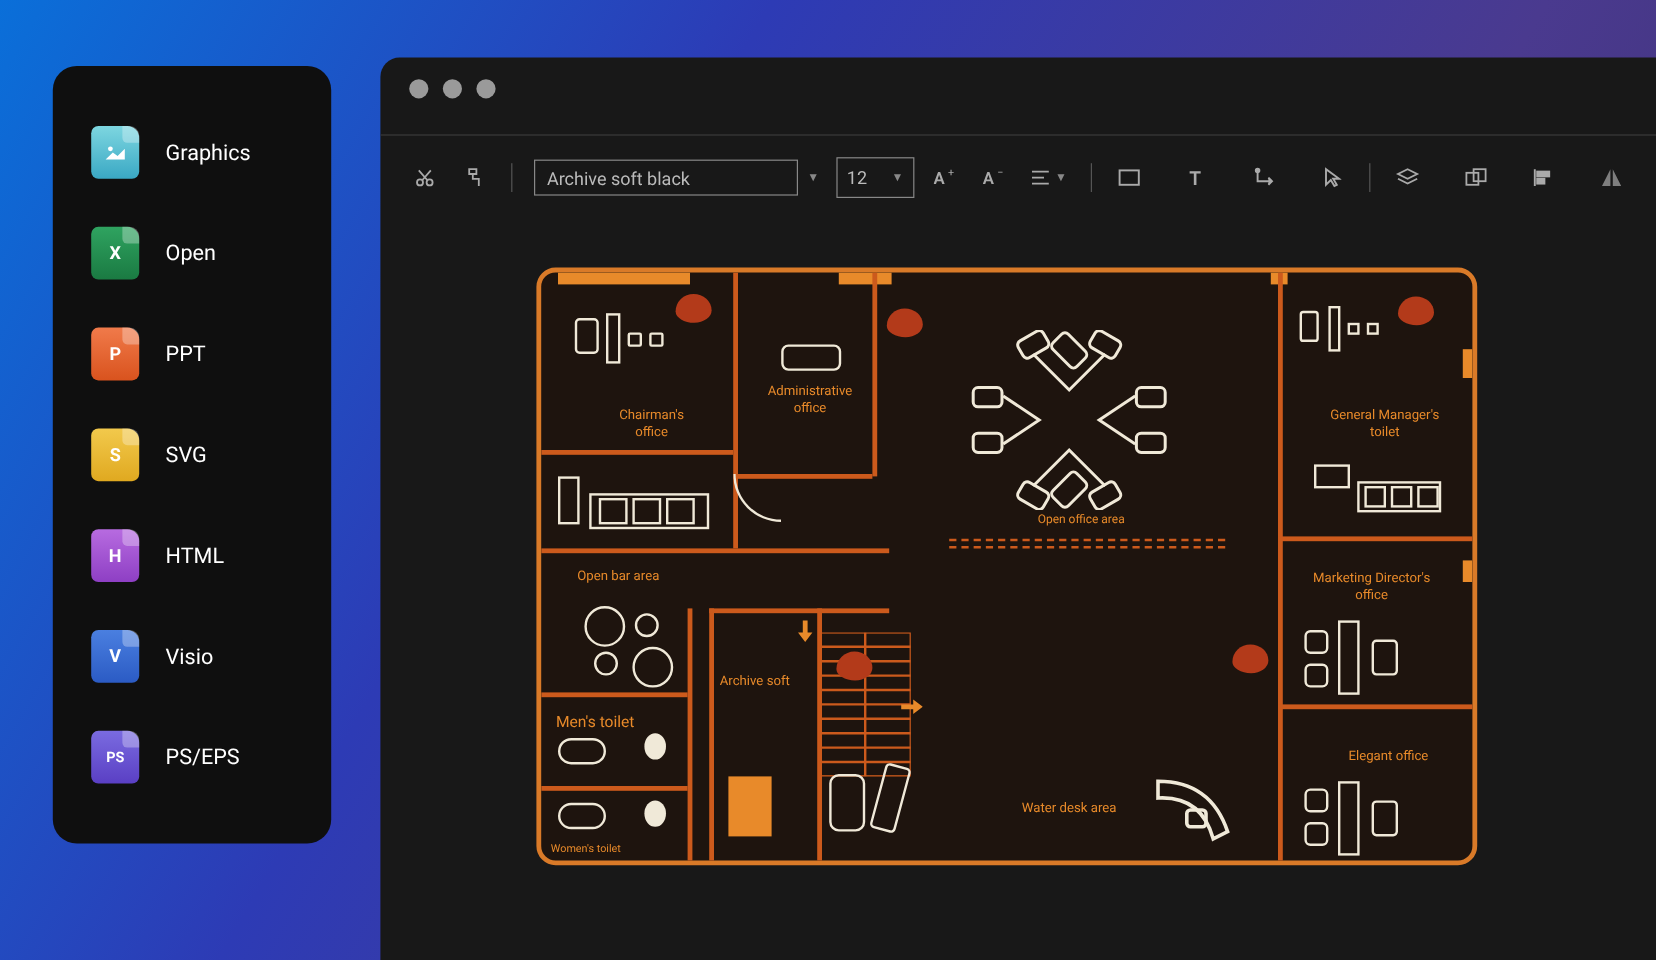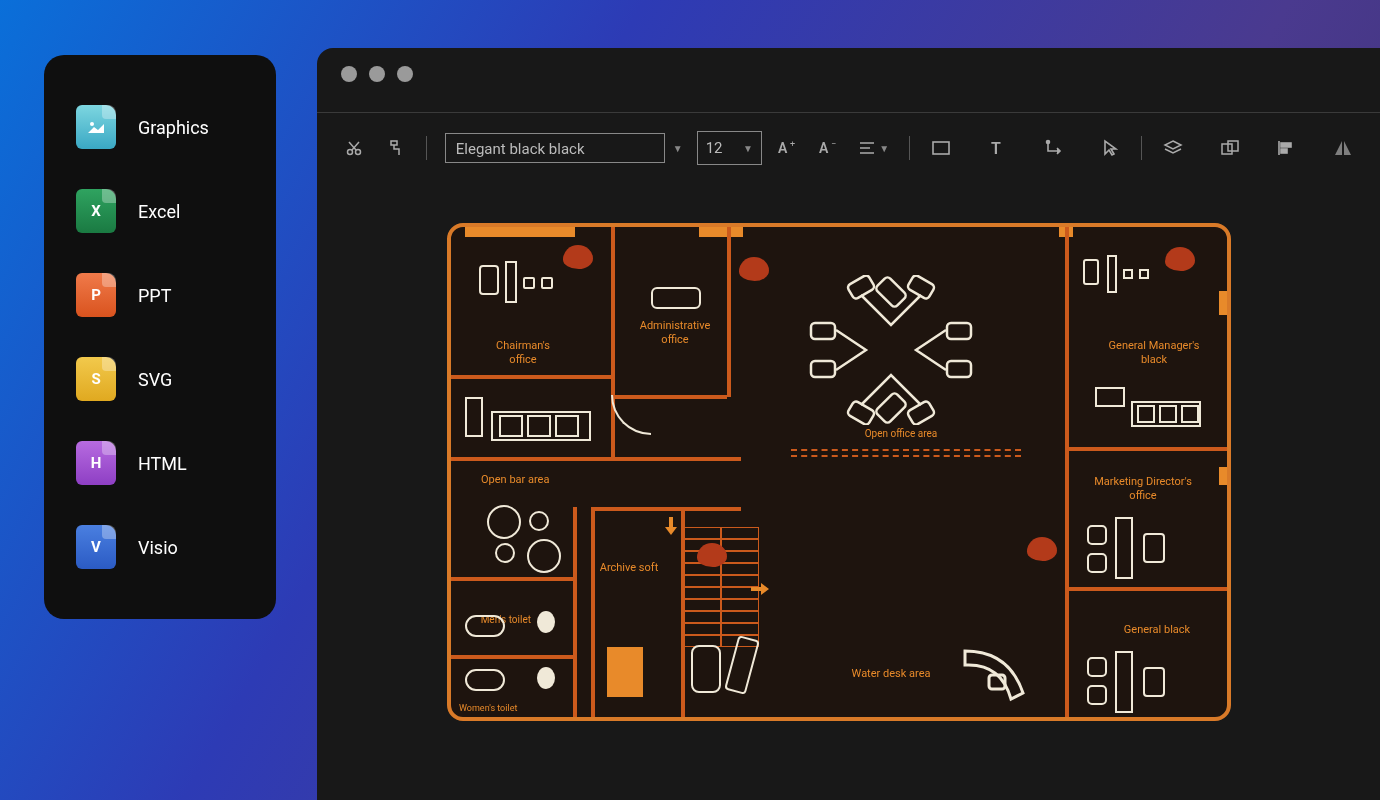--- a/index.html
+++ b/index.html
@@ -204,21 +204,21 @@
       </div>
     </div>
     <span class="sidebar-label">Graphics</span>
   </div>
   <div class="sidebar-item">
     <div class="file-icon">
       <div class="file-icon-shape" style="background:linear-gradient(180deg,#2fa360,#1a7a42)">
           <span class="file-icon-letter">X</span>
         </div>
     </div>
-    <span class="sidebar-label">Excel</span>
+    <span class="sidebar-label">Open</span>
   </div>
   <div class="sidebar-item">
     <div class="file-icon">
       <div class="file-icon-shape" style="background:linear-gradient(180deg,#f07a4a,#d9531e)">
           <span class="file-icon-letter">P</span>
         </div>
     </div>
     <span class="sidebar-label">PPT</span>
   </div>
   <div class="sidebar-item">
@@ -237,20 +237,28 @@
     </div>
     <span class="sidebar-label">HTML</span>
   </div>
   <div class="sidebar-item">
     <div class="file-icon">
       <div class="file-icon-shape" style="background:linear-gradient(180deg,#4a7fe0,#2b5bc4)">
           <span class="file-icon-letter">V</span>
         </div>
     </div>
     <span class="sidebar-label">Visio</span>
+  </div>
+  <div class="sidebar-item">
+    <div class="file-icon">
+      <div class="file-icon-shape" style="background:linear-gradient(180deg,#7a6be0,#5a3fc4)">
+          <span class="file-icon-letter" style="font-size:12px">PS</span>
+        </div>
+    </div>
+    <span class="sidebar-label">PS/EPS</span>
   </div>
 </div>
 
 <div class="app-window">
   <div class="titlebar">
     <div class="titlebar-dot"></div>
     <div class="titlebar-dot"></div>
     <div class="titlebar-dot"></div>
   </div>
   <div class="toolbar-divider-h"></div>
@@ -264,21 +272,21 @@
         </svg>
     </div>
     <div class="tool-btn">
       <svg width="18" height="18" viewBox="0 0 18 18" fill="none" stroke="#aaa" stroke-width="1.5">
           <path d="M5 2 L11 2 L11 6 L5 6 Z M8 6 L8 10 L13 10 L13 16"></path>
         </svg>
     </div>
     <div class="tool-sep"></div>
 
     <div class="theme-select">
-      <div class="theme-input">Elegant black black</div>
+      <div class="theme-input">Archive soft black</div>
       <span class="theme-chevron">▼</span>
     </div>
 
     <div class="size-select">
       <span>12</span>
       <span class="theme-chevron">▼</span>
     </div>
 
     <div class="tool-btn">
       <svg width="22" height="18" viewBox="0 0 22 18" fill="#aaa">
@@ -370,21 +378,21 @@
       <div class="wall-h" style="left:0;top:428px;width:122px"></div>
       <div class="wall-v" style="left:140px;top:280px;height:218px"></div>
       <div class="wall-v" style="left:230px;top:280px;height:218px"></div>
       <div class="wall-h" style="left:140px;top:280px;width:150px"></div>
 
       <div class="furn" style="left:28px;top:38px;width:20px;height:30px;border-radius:4px"></div>
       <div class="furn" style="left:54px;top:34px;width:12px;height:42px"></div>
       <div class="furn" style="left:72px;top:50px;width:12px;height:12px;border-radius:2px"></div>
       <div class="furn" style="left:90px;top:50px;width:12px;height:12px;border-radius:2px"></div>
       <div class="plant" style="left:112px;top:18px"></div>
-      <div class="room-label" style="left:32px;top:112px;width:80px">Chairman's office</div>
+      <div class="room-label" style="left:52px;top:112px;width:80px">Chairman's office</div>
 
       <div class="furn" style="left:14px;top:170px;width:18px;height:40px"></div>
       <div class="furn" style="left:40px;top:184px;width:100px;height:30px"></div>
       <div style="position:absolute;left:48px;top:188px;width:24px;height:22px;border:2px solid #f0e9d8"></div>
       <div style="position:absolute;left:76px;top:188px;width:24px;height:22px;border:2px solid #f0e9d8"></div>
       <div style="position:absolute;left:104px;top:188px;width:24px;height:22px;border:2px solid #f0e9d8"></div>
 
       <div class="furn" style="left:200px;top:60px;width:50px;height:22px;border-radius:6px"></div>
       <div class="room-label" style="left:180px;top:92px;width:88px">Administrative office</div>
 
@@ -410,46 +418,46 @@
       </div>
       <div class="room-label" style="left:400px;top:200px;width:100px;font-size:10px">Open office area</div>
 
       <div style="position:absolute;left:340px;top:222px;width:230px;height:8px;border-top:2px dashed #cc5a1c;border-bottom:2px dashed #cc5a1c"></div>
 
       <div class="plant" style="left:714px;top:20px"></div>
       <div class="furn" style="left:632px;top:32px;width:16px;height:26px;border-radius:3px"></div>
       <div class="furn" style="left:656px;top:28px;width:10px;height:38px"></div>
       <div class="furn" style="left:672px;top:42px;width:10px;height:10px"></div>
       <div class="furn" style="left:688px;top:42px;width:10px;height:10px"></div>
-      <div class="room-label" style="left:648px;top:112px;width:110px">General Manager's black</div>
+      <div class="room-label" style="left:648px;top:112px;width:110px">General Manager's toilet</div>
       <div class="furn" style="left:644px;top:160px;width:30px;height:20px"></div>
       <div class="furn" style="left:680px;top:174px;width:70px;height:26px"></div>
       <div style="position:absolute;left:686px;top:178px;width:18px;height:18px;border:2px solid #f0e9d8"></div>
       <div style="position:absolute;left:708px;top:178px;width:18px;height:18px;border:2px solid #f0e9d8"></div>
       <div style="position:absolute;left:730px;top:178px;width:18px;height:18px;border:2px solid #f0e9d8"></div>
 
       <div class="room-label" style="left:632px;top:248px;width:120px">Marketing Director's office</div>
       <div class="furn" style="left:636px;top:298px;width:20px;height:20px;border-radius:5px"></div>
       <div class="furn" style="left:636px;top:326px;width:20px;height:20px;border-radius:5px"></div>
       <div class="furn" style="left:664px;top:290px;width:18px;height:62px"></div>
       <div class="furn" style="left:692px;top:306px;width:22px;height:30px;border-radius:4px"></div>
 
-      <div class="room-label" style="left:656px;top:396px;width:100px">General black</div>
+      <div class="room-label" style="left:656px;top:396px;width:100px">Elegant office</div>
       <div class="furn" style="left:636px;top:430px;width:20px;height:20px;border-radius:5px"></div>
       <div class="furn" style="left:636px;top:458px;width:20px;height:20px;border-radius:5px"></div>
       <div class="furn" style="left:664px;top:424px;width:18px;height:62px"></div>
       <div class="furn" style="left:692px;top:440px;width:22px;height:30px;border-radius:4px"></div>
 
       <div class="room-label" style="left:30px;top:246px;width:100px;text-align:left">Open bar area</div>
       <div class="furn" style="left:36px;top:278px;width:34px;height:34px;border-radius:50%"></div>
       <div class="furn" style="left:78px;top:284px;width:20px;height:20px;border-radius:50%"></div>
       <div class="furn" style="left:44px;top:316px;width:20px;height:20px;border-radius:50%"></div>
       <div class="furn" style="left:76px;top:312px;width:34px;height:34px;border-radius:50%"></div>
 
-      <div class="room-label" style="left:10px;top:386px;width:70px;font-size:10px;text-align:right">Men's toilet</div>
+      <div class="room-label" style="left:10px;top:368px;width:70px;font-size:13px;text-align:center">Men's toilet</div>
       <div class="furn" style="left:14px;top:388px;width:40px;height:22px;border-radius:12px"></div>
       <div class="furn-filled" style="left:86px;top:384px;width:18px;height:22px;border-radius:50%"></div>
       <div class="room-label" style="left:8px;top:476px;width:90px;font-size:9px;text-align:left">Women's toilet</div>
       <div class="furn" style="left:14px;top:442px;width:40px;height:22px;border-radius:12px"></div>
       <div class="furn-filled" style="left:86px;top:440px;width:18px;height:22px;border-radius:50%"></div>
 
       <div class="room-label" style="left:148px;top:334px;width:60px">Archive soft</div>
       <div class="orange-box" style="left:156px;top:420px;width:36px;height:50px"></div>
       <div style="position:absolute;left:210px;top:288px;width:20px;height:20px">
         <svg width="20" height="20" viewBox="0 0 20 20" fill="#e88a2a">

